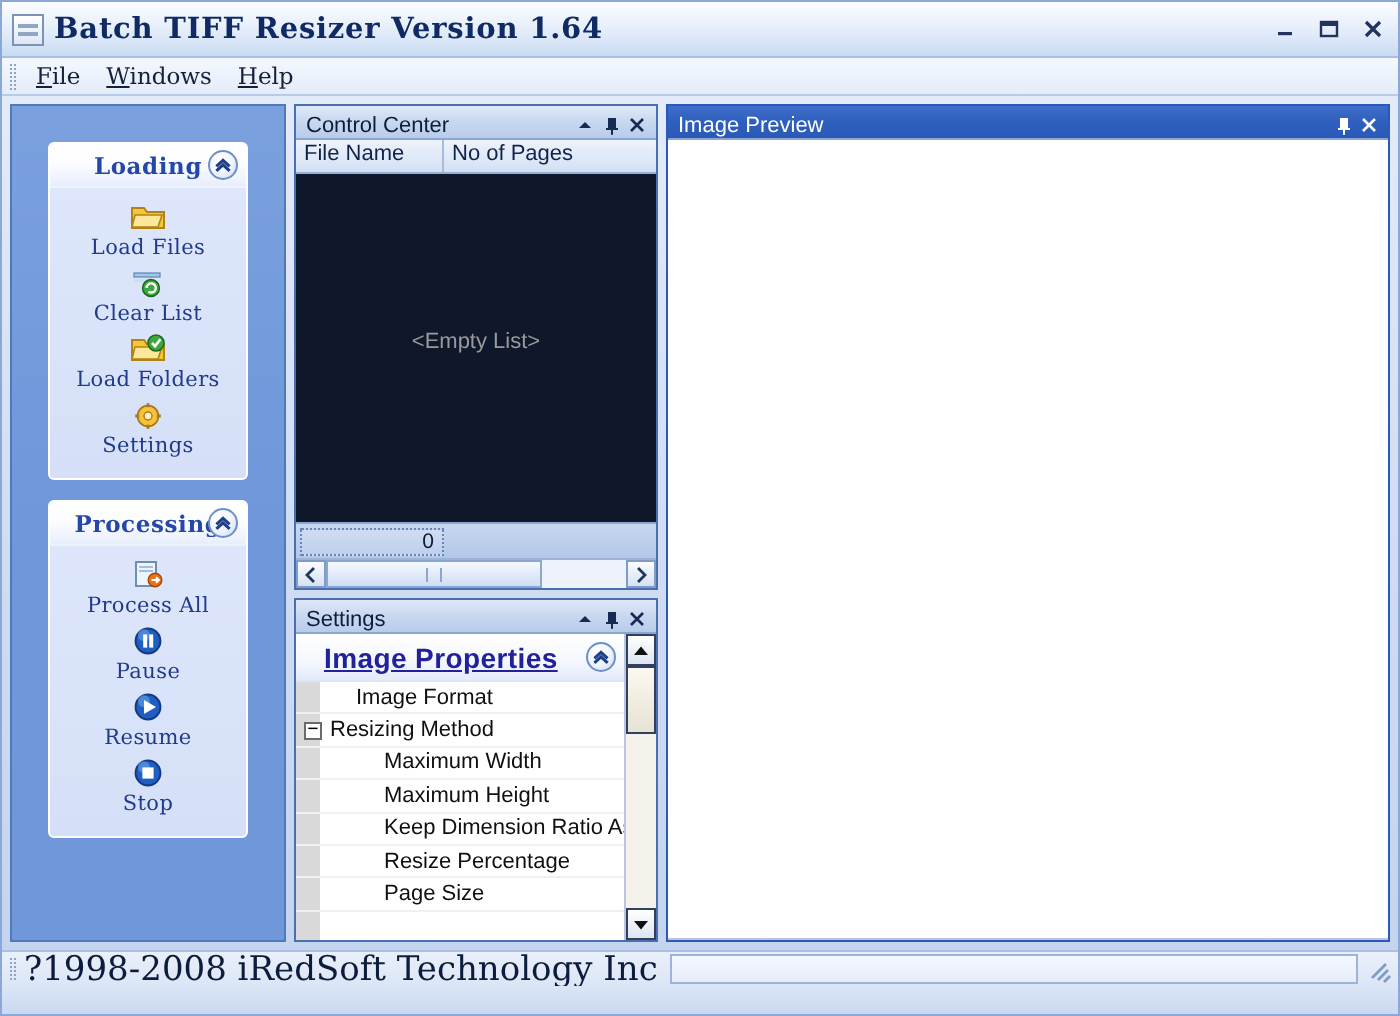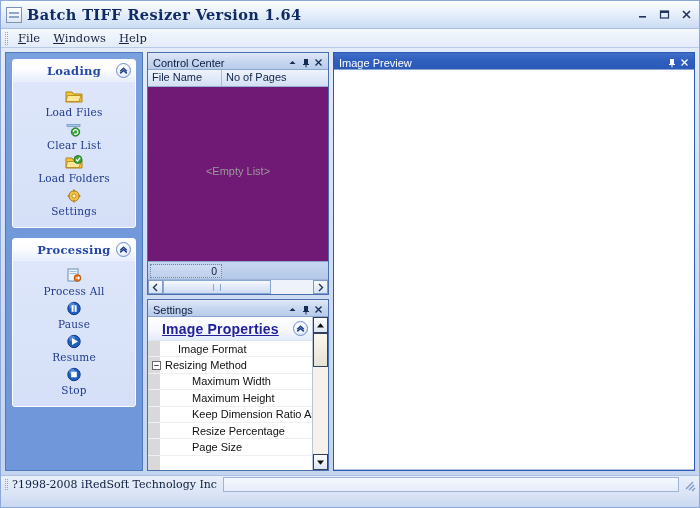--- a/index.html
+++ b/index.html
@@ -100,21 +100,21 @@
     gap: 4px;
     min-height: 0;
   }
 
   
   #navbar {
     width: 138px;
     flex: 0 0 138px;
     background: linear-gradient(180deg,#7aa0de 0%, #6f97da 50%, #6f97da 100%);
     border: 1px solid #4f79bd;
-    padding: 6px;
+    padding: 18px;
     display:flex; flex-direction:column;
     gap: 10px;
     overflow:hidden;
   }
   .nav-group {
     background: #dfe7fa;
     border: 1px solid #ffffff;
     border-radius: 3px;
     overflow: hidden;
   }
@@ -220,21 +220,21 @@
     font-size: 11px;
     color:#11234a;
     padding: 1px 0 0 4px;
     border-right: 1px solid #a7bcdc;
     overflow:hidden; white-space:nowrap;
   }
   .cc-col.c1 { width: 74px; flex:0 0 74px; }
   .cc-col.c2 { flex: 1 1 auto; border-right:none; }
   #cc-list {
     flex: 1 1 auto;
-    background:#701a75;
+    background:#0f172a;
     position: relative;
     min-height: 0;
   }
   #cc-empty {
     position:absolute; left:0; right:0; top: 78px;
     text-align:center;
     font-size: 11px;
     color: #9a9a9a;
   }
   #cc-status {
@@ -403,21 +403,21 @@
     display:flex; align-items:center;
     padding: 0 3px;
   }
   #status-grip {
     width:3px;height:11px;
     border-left:1px dotted #8fa4c4; border-right:1px dotted #8fa4c4;
     margin: 0 4px 0 1px; flex:0 0 3px;
   }
   #status-copyright {
     font-family:"DejaVu Serif", serif;
-    font-size: 11px;
+    font-size: 17px;
     color:#0c1c3c;
     white-space:nowrap;
     padding-right: 6px;
     flex: 0 0 auto;
   }
   #status-field {
     flex: 1 1 auto; height: 15px;
     background: linear-gradient(180deg,#f4f8fe,#e6edf9);
     border: 1px solid #9db4d8;
   }

